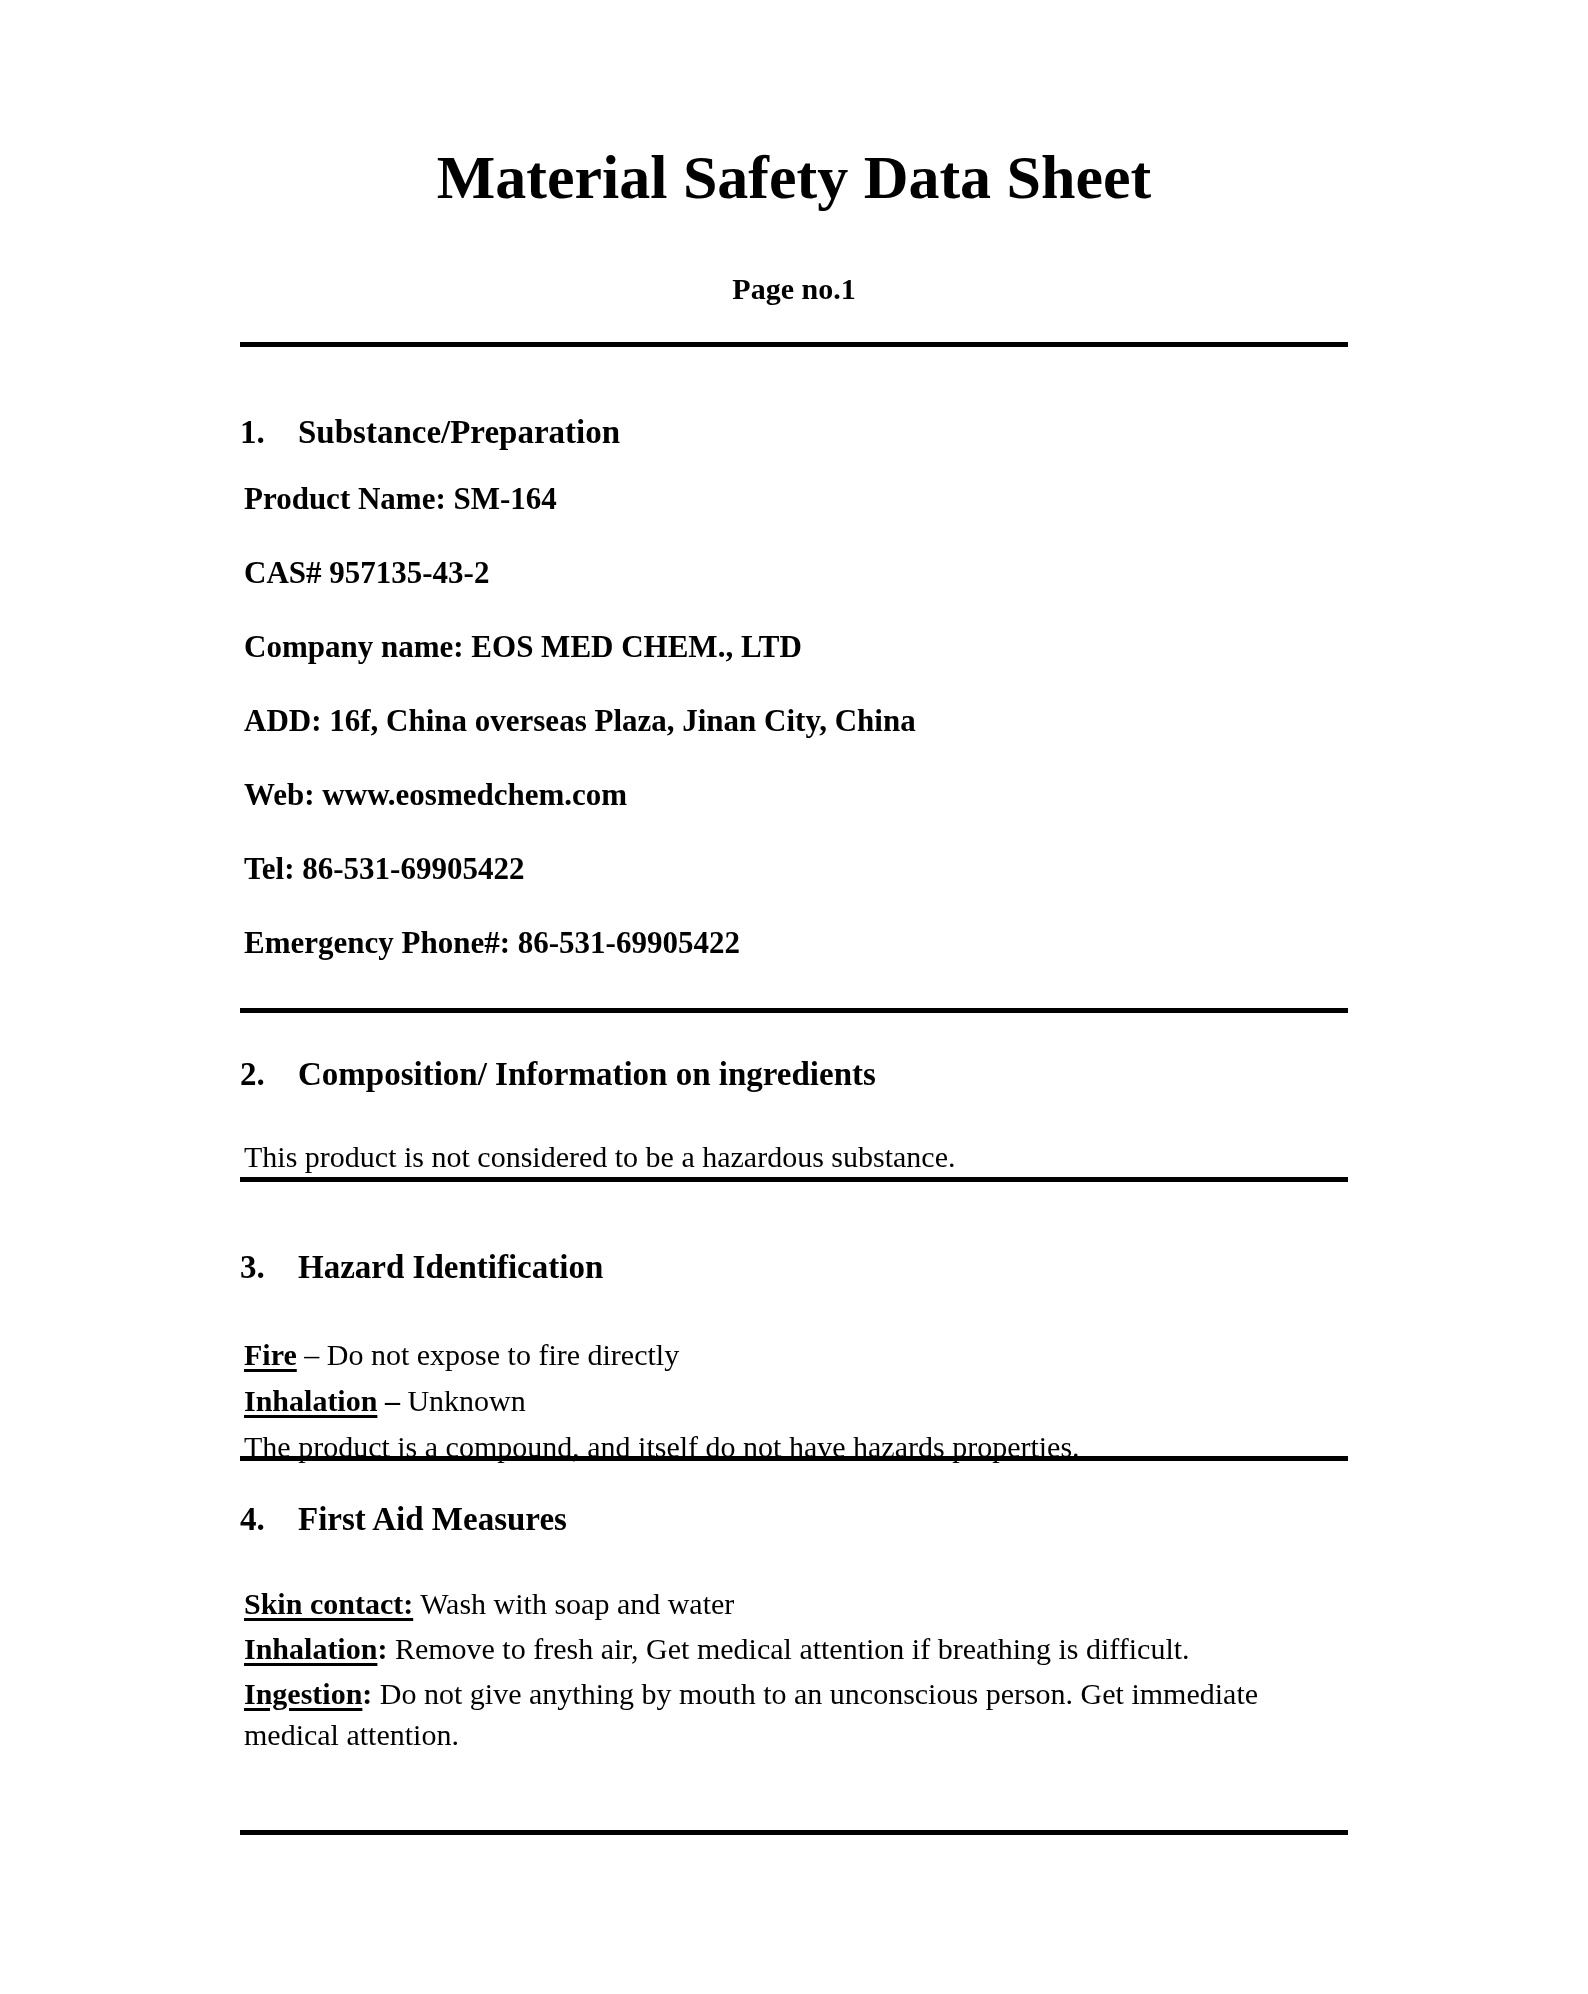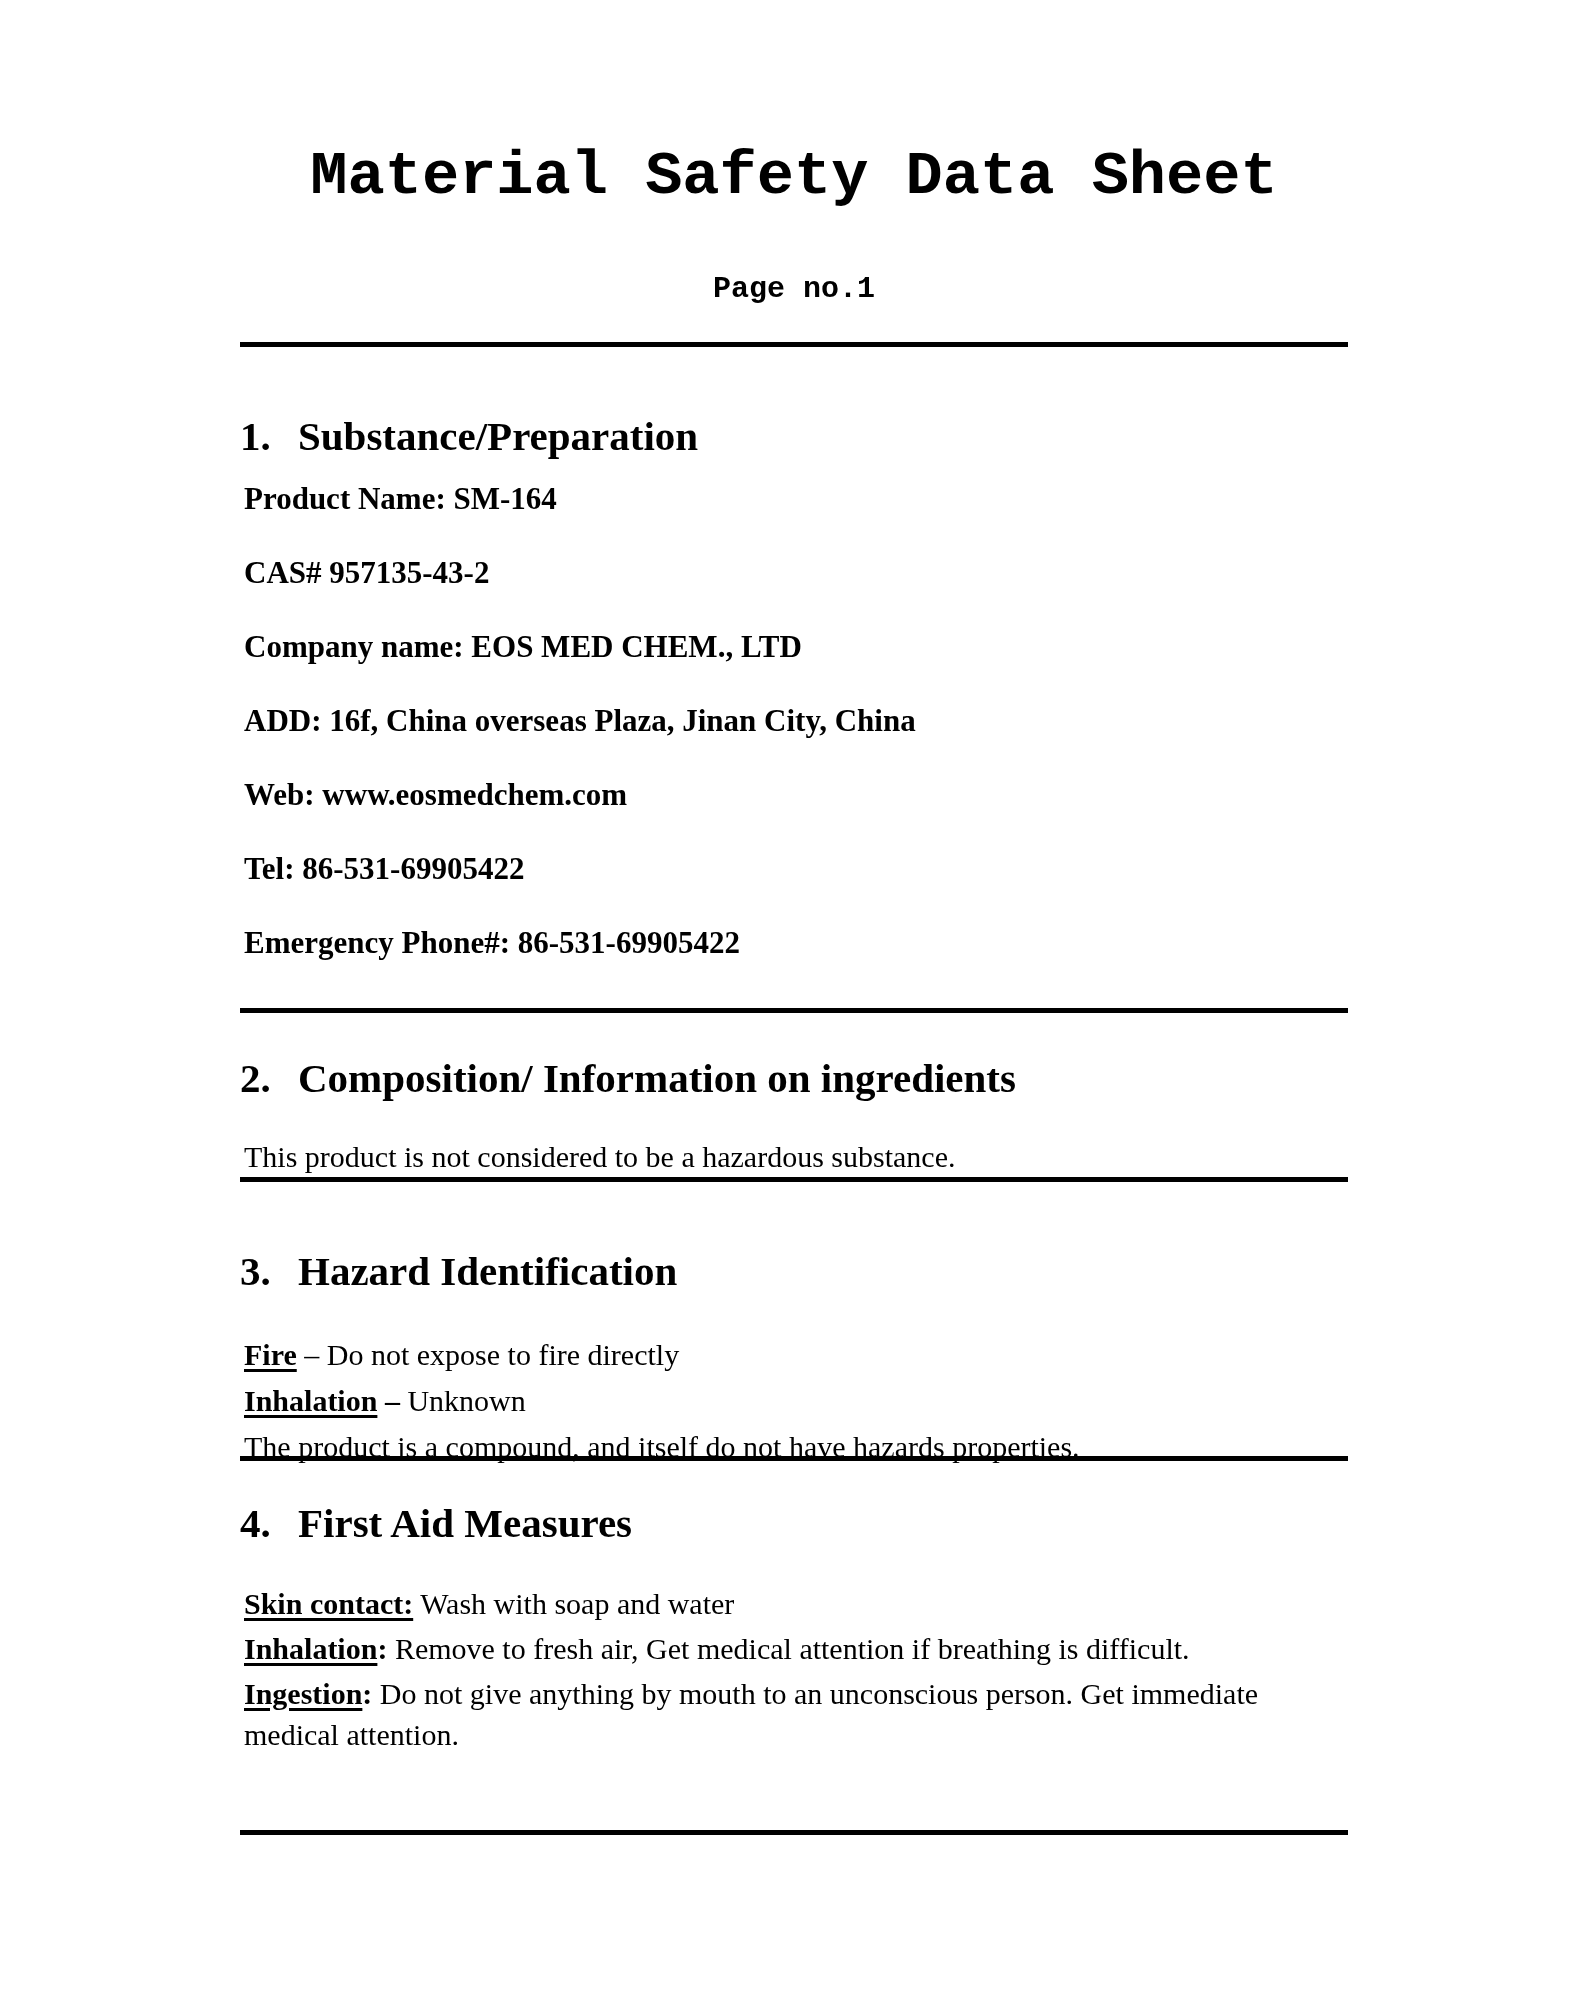--- a/index.html
+++ b/index.html
@@ -6,25 +6,25 @@
   .page{
     position:relative;
     width:1588px;
     height:1994px;
     background:#ffffff;
     color:#000000;
     font-family:"Liberation Serif","DejaVu Serif",serif;
     overflow:hidden;
   }
   .abs{position:absolute;left:240px;width:1108px;}
-  .center{left:0;width:100%;text-align:center;font-family:Liberation Mono, monospace;}
+  .center{left:0;width:100%;text-align:center;}
   .rule{position:absolute;left:240px;width:1108px;height:5px;background:#000000;}
   .b{font-weight:700;}
   .u{text-decoration:underline;text-decoration-thickness:2.5px;text-underline-offset:4px;text-align:center;}
-  .h{font-weight:700;font-size:41px;line-height:1;}
+  .h{font-weight:700;font-size:33px;line-height:1;}
   .h .num{display:inline-block;width:58px;}
   p{margin:4px;}
 
   #title{top:146px;font-size:62px;font-weight:700;line-height:1;}
   #pageno{top:274px;font-size:30px;font-weight:700;line-height:1;}
   #rule1{top:342px;}
   #s1h{top:416px;}
   #s1f{top:460px;font-size:31px;font-weight:700;line-height:70px;}
   #rule2{top:1008px;}
   #s2h{top:1058px;}

